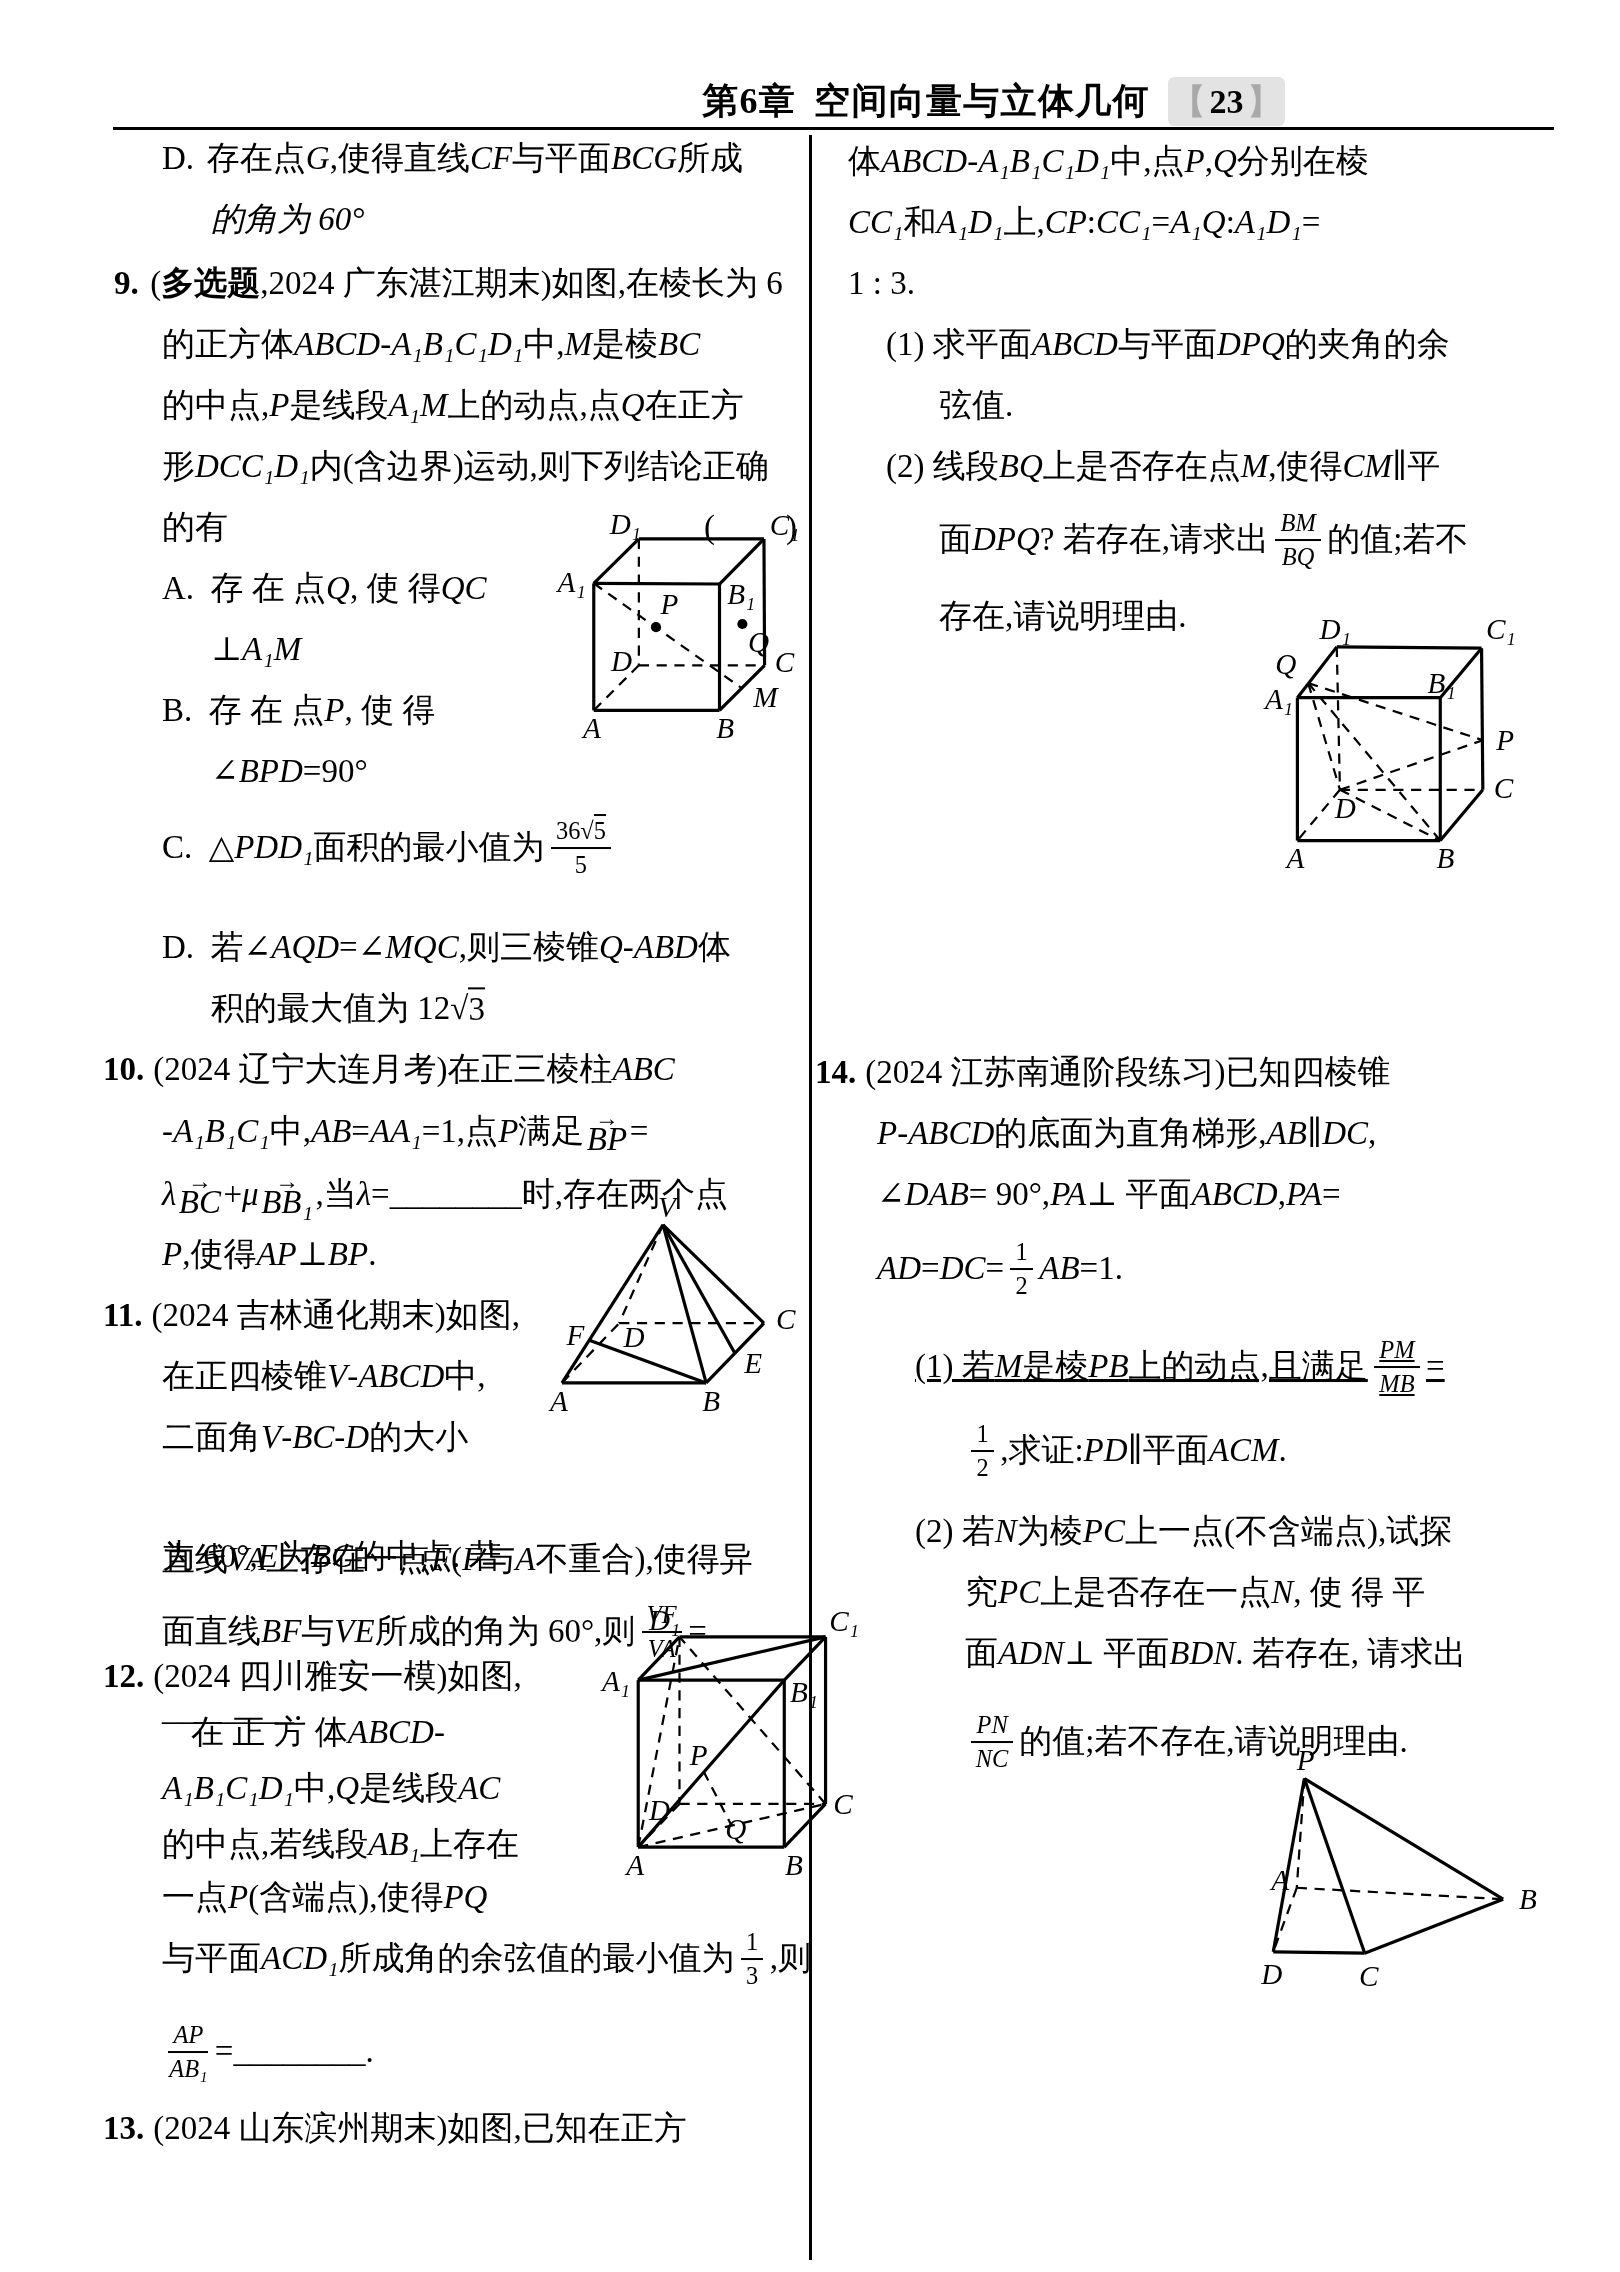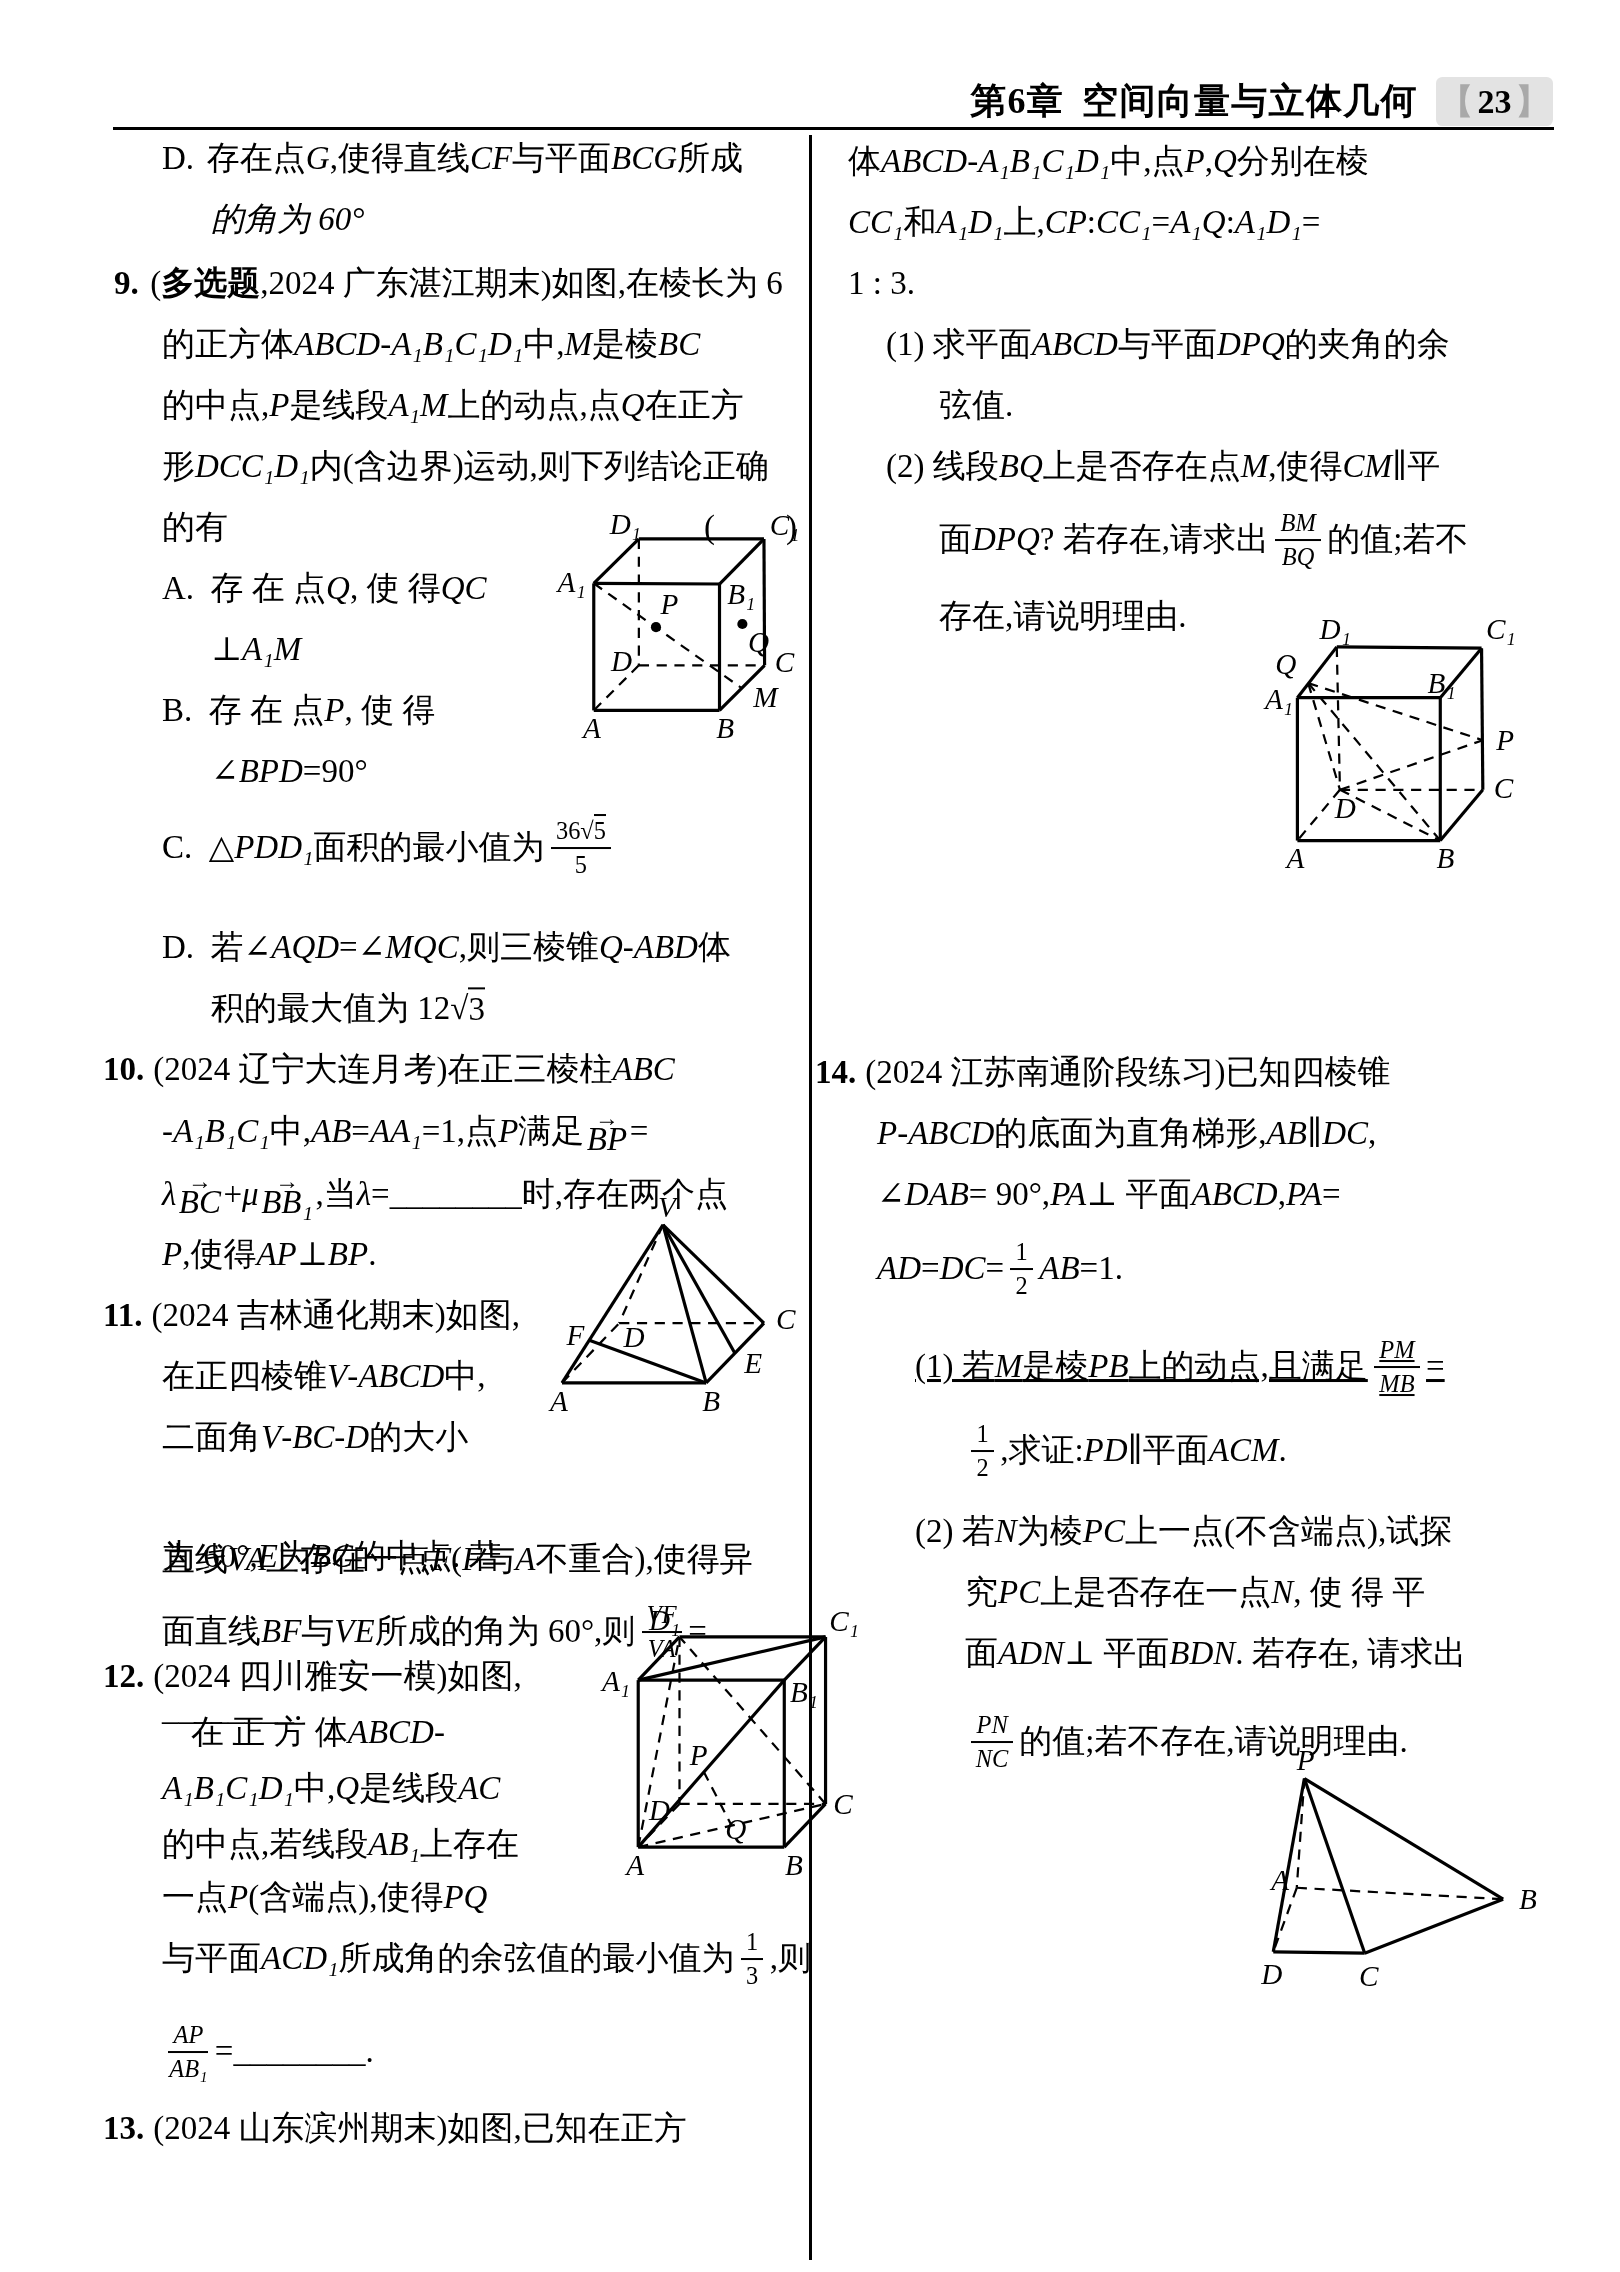--- a/index.html
+++ b/index.html
@@ -5,21 +5,21 @@
   html,body{margin:0;padding:0;background:#888;}
   #page{
     position:relative;
     width:1620px;height:2273px;
     background:#ffffff;
     font-family:"Liberation Serif","DejaVu Serif",serif;
     color:#000;
     overflow:hidden;
   }
   
-  #header{position:absolute;top:75px;left:0;width:1553px;height:53px;
+  #header{position:absolute;top:75px;left:0;width:1285px;height:53px;
           display:flex;justify-content:flex-end;align-items:center;gap:18px;}
   #header .htitle{font-weight:bold;font-size:36px;letter-spacing:1.3px;white-space:nowrap;}
   #header .badge{display:inline-flex;align-items:center;justify-content:center;
     background:#e3e3e3;border-radius:6.4px;padding:1.3px 3.8px;height:47px;min-width:95px;}
   #header .badge .bk{color:#a9a9a9;font-weight:bold;font-size:34px;line-height:1;}
   #header .badge .pg{color:#000;font-weight:bold;font-size:34px;padding:0 3.8px;line-height:1;}
   #hrule{position:absolute;left:113px;top:127px;width:1441px;height:3.2px;background:#000;}
   #vrule{position:absolute;left:809px;top:135px;width:2.5px;height:2125px;background:#000;}
 
   

